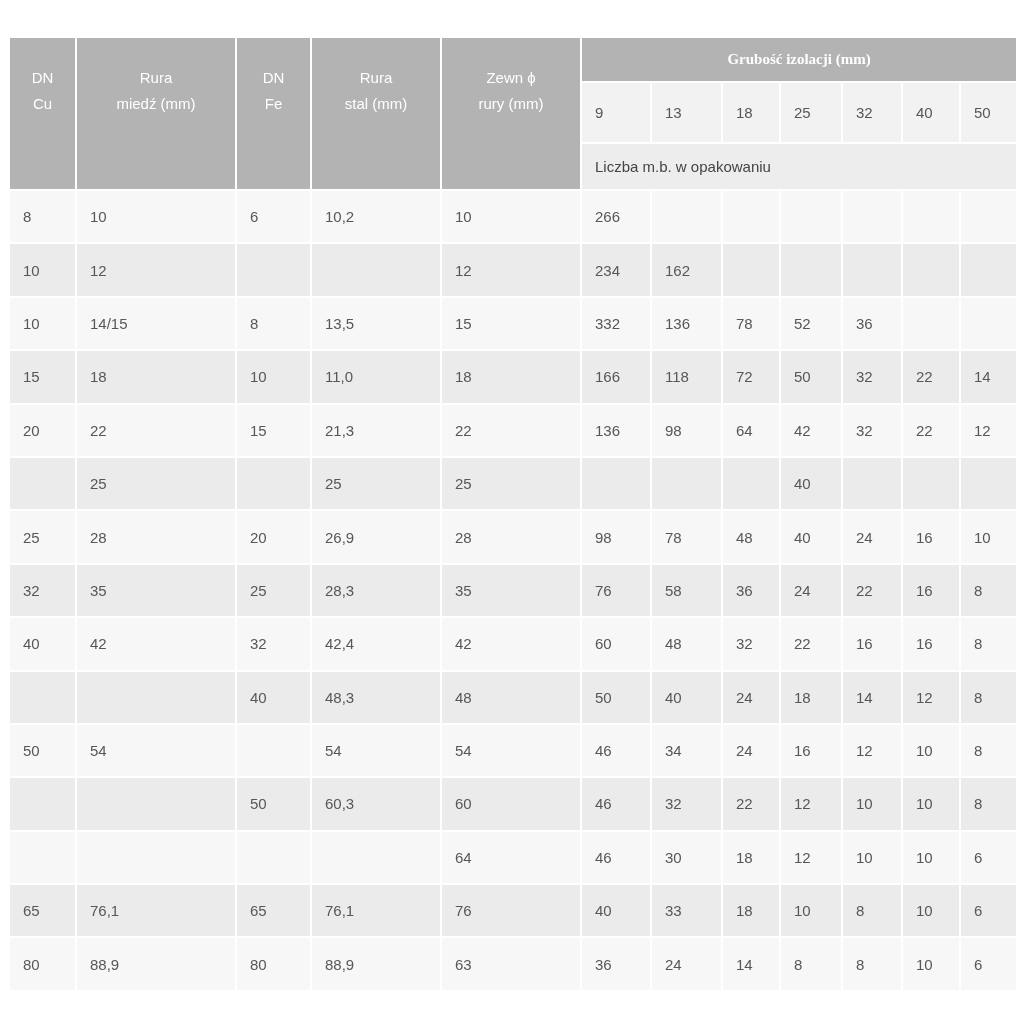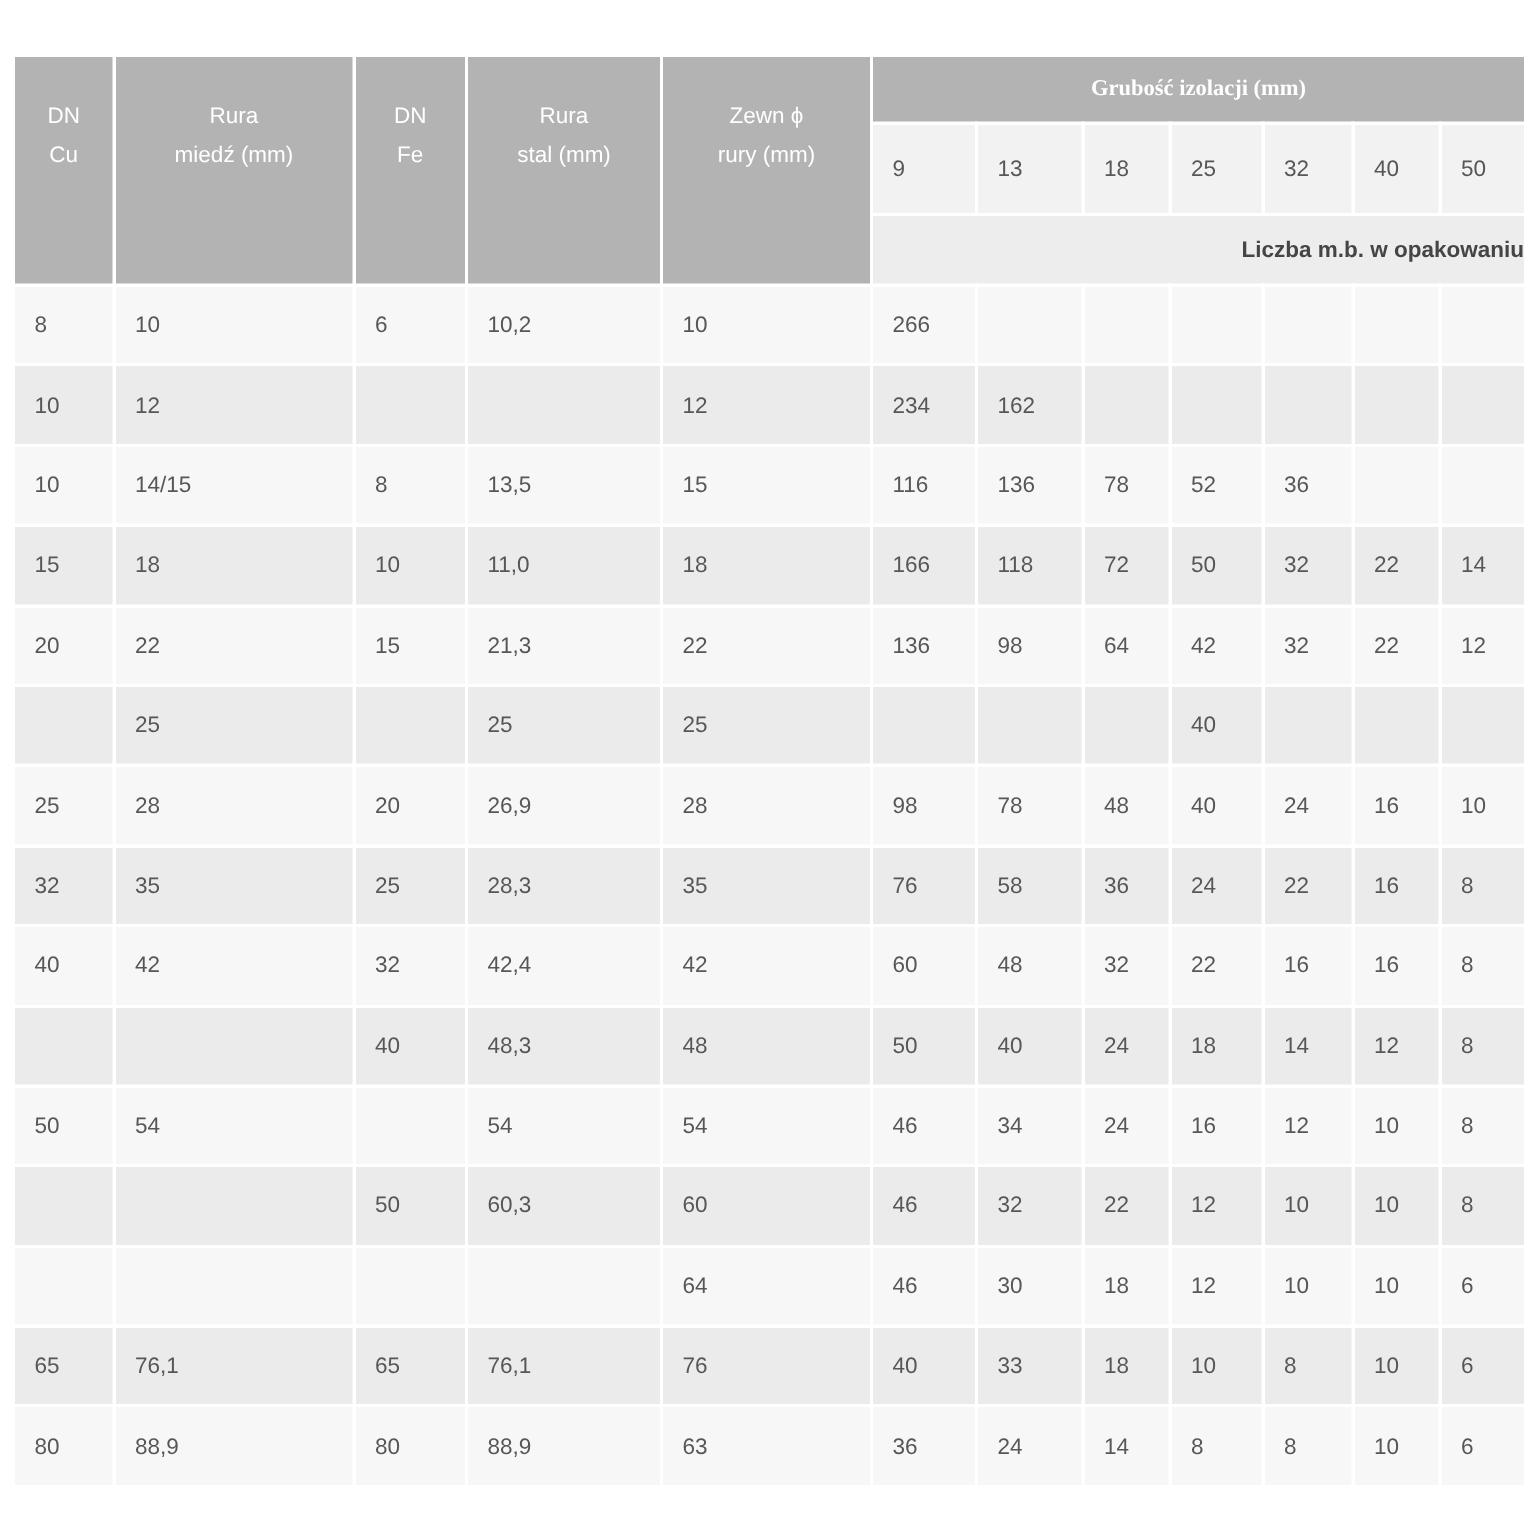--- a/index.html
+++ b/index.html
@@ -48,22 +48,22 @@
     color: #57575a;
     font-weight: normal;
     text-align: left;
     vertical-align: middle;
     height: 61px;
     padding-left: 13px;
   }
   th.note-head {
     background: #ededed;
     color: #454547;
-    font-weight: bold;
-    text-align: right;
+    font-weight: normal;
+    text-align: left;
     vertical-align: middle;
     height: 47px;
     padding-left: 13px;
     font-size: 15.5px;
   }
   
   tbody td {
     height: 53.4px;
     color: #57575a;
     text-align: left;
@@ -147,21 +147,21 @@
           <td></td>
           <td></td>
           <td></td>
         </tr>
         <tr class="odd">
           <td>10</td>
           <td>14/15</td>
           <td>8</td>
           <td>13,5</td>
           <td>15</td>
-          <td>116</td>
+          <td>332</td>
           <td>136</td>
           <td>78</td>
           <td>52</td>
           <td>36</td>
           <td></td>
           <td></td>
         </tr>
         <tr class="even">
           <td>15</td>
           <td>18</td>

